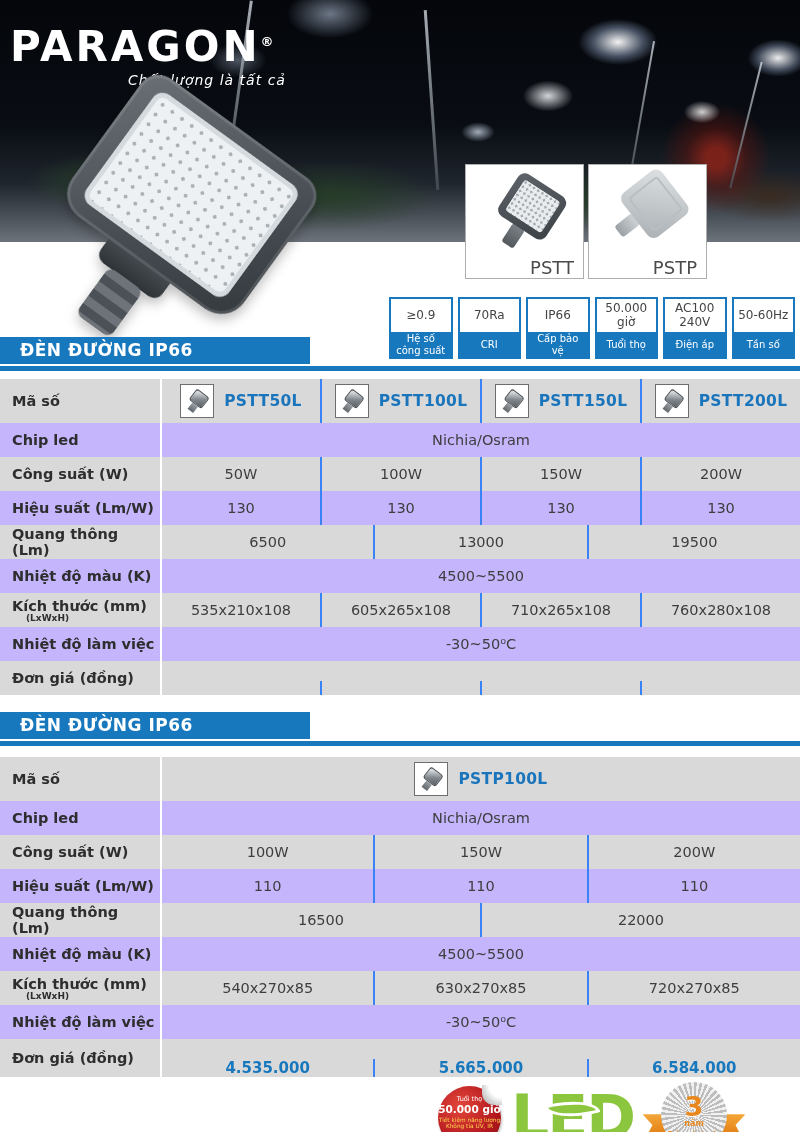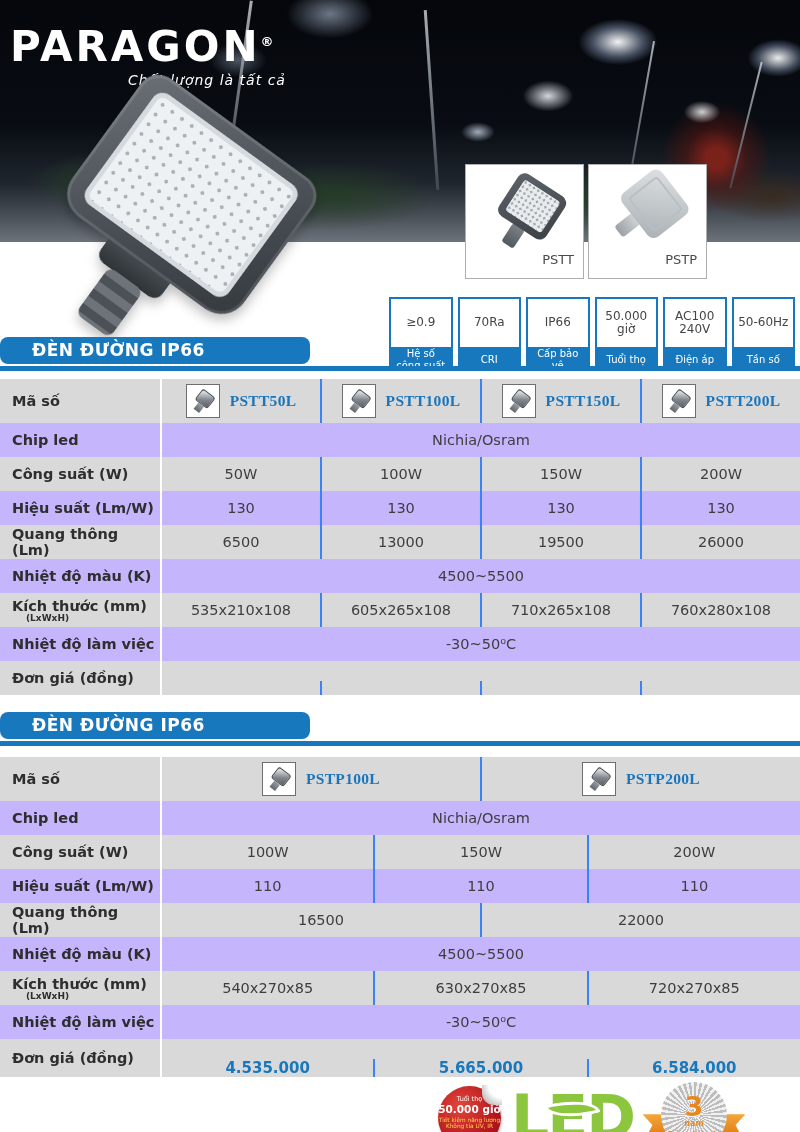--- a/index.html
+++ b/index.html
@@ -41,54 +41,54 @@
   .bl-head { position:relative; width:212px; height:166px; margin-left:12px; background:linear-gradient(135deg,#6a7076,#4a5056 55%,#34393e); border-radius:22px 22px 28px 28px; box-shadow:inset 0 0 0 3px rgba(255,255,255,.12); }
   .bl-panel { position:absolute; left:18px; top:14px; right:18px; bottom:16px; background:#eef1f3; border-radius:12px; box-shadow:inset 0 0 0 5px #d5dade;
     background-image:radial-gradient(#a9b0b6 1.7px, transparent 1.9px); background-size:12px 12px; background-position:6px 6px; }
   .bl-neck { width:76px; height:26px; margin:-3px auto 0; background:linear-gradient(#474c52,#2e3337); border-radius:0 0 10px 10px; }
   .bl-stem { width:42px; height:58px; margin:-1px auto 0; background:repeating-linear-gradient(180deg,#6d7379 0 9px,#4b5156 9px 18px); border-radius:8px; }
 
   
   .thumb { position:absolute; top:164px; width:119px; height:115px; background:#fff; border:1px solid #aeaeae; }
   .thumb.pstt { left:465px; }
   .thumb.pstp { left:588px; }
-  .thumb-label { position:absolute; right:9px; bottom:11px; font-size:13px; color:#4b4b4b;margin-top:20px; }
+  .thumb-label { position:absolute; right:9px; bottom:0; font-size:18px; color:#4b4b4b;margin-top:20px; }
   .mini-lamp { position:absolute; left:30px; top:14px; width:56px; height:80px; transform:rotate(33deg); }
   .ml-head { position:relative; width:56px; height:50px; background:linear-gradient(135deg,#5d6369,#3c4146); border-radius:8px; }
   .ml-panel { position:absolute; inset:6px 6px 7px 7px; background:#e9ecee; border-radius:4px; background-image:radial-gradient(#9aa1a7 1px, transparent 1.2px); background-size:5px 5px; }
   .ml-stem { width:14px; height:22px; margin:-1px auto 0; background:linear-gradient(#7b8186,#53585d); border-radius:3px; }
   .mini-lamp.light { transform:rotate(52deg); top:8px; left:26px; }
   .mini-lamp.light .ml-head { background:linear-gradient(135deg,#dde1e3,#aab0b4); }
   .mini-lamp.light .ml-panel { background:repeating-linear-gradient(90deg,#f2f4f5 0 8px,#c6cbce 8px 15px); box-shadow:inset 0 0 0 2px #b9bec2; background-image:none; }
   .mini-lamp.light .ml-stem { background:linear-gradient(#cfd3d6,#9aa0a4); }
 
   
   .badges { position:absolute; left:389px; top:297px; width:406px; display:flex; gap:5px; }
   .badge { flex:1; border:2px solid #1878be; background:#fff; display:flex; flex-direction:column; }
-  .badge-value { height:48px; display:flex; align-items:center; justify-content:center; text-align:center; font-size:12px; line-height:1.1; color:#454545; padding:1px 2px; }
+  .badge-value { height:33px; display:flex; align-items:center; justify-content:center; text-align:center; font-size:12px; line-height:1.1; color:#454545; padding:1px 2px; }
   .badge-label { flex:1; min-height:24px; background:#1878be; color:#fff; font-size:10px; line-height:1.15; display:flex; align-items:center; justify-content:center; text-align:center; padding:1px 2px; }
 
   
-  .banner-block { width:310px; height:27px; background:#1878be; color:#fff; font-weight:bold; font-size:17px; line-height:27px; padding-left:32px; letter-spacing:.5px;border-radius:8px; }
+  .banner-block { width:310px; height:27px; background:#1878be; color:#fff; font-weight:bold; font-size:17px; line-height:27px; padding-left:20px; letter-spacing:.5px; }
   .banner-line { width:800px; height:5px; background:#1878be; margin-top:2px; }
   .hero .banner-wrap { position:absolute; left:0; top:337px; width:800px; }
   .section-banner { margin-top:17px; }
 
   
   .spec-table { width:800px; margin-top:8px; }
   .t-row { display:flex; min-height:34px; }
   .t-row.gray { background:#d9d9d9; }
   .t-row.white { background:#c4b5fd; }
   .t-row.head { min-height:44px; }
   .t-label { width:160px; padding-left:12px; display:flex; flex-direction:column; justify-content:center; font-weight:bold; font-size:14.5px; color:#2e2e2e; }
   .t-label .sub { font-size:9px; font-weight:bold; color:#2e2e2e; margin-left:14px; line-height:1; }
   .t-cells { flex:1; display:flex; border-left:2px solid #fff; }
   .t-cell { flex:1; display:flex; align-items:center; justify-content:center; text-align:center; font-size:14.5px; color:#3e3e3e; }
   .t-cell + .t-cell { border-left:2px solid #3b82f6; }
-  .model-cell { gap:10px;font-family:Liberation Serif, serif; }
+  .model-cell { gap:10px; }
   .lamp-box { width:34px; height:34px; background:#fff; border:1px solid #6e6e6e; display:flex; align-items:center; justify-content:center; }
   .lamp-glyph { display:block; width:18px; height:21px; transform:rotate(38deg); }
   .lamp-glyph::before { content:""; display:block; width:14px; height:12px; margin:0 auto; background:linear-gradient(145deg,#d4d8da 15%,#82888e 55%,#565c62); border:1px solid #474c51; border-radius:3px; }
   .lamp-glyph::after { content:""; display:block; width:7px; height:8px; margin:0 auto; background:linear-gradient(#989ea3,#61676c); }
   .model-name { font-weight:bold; font-size:15.5px; color:#1a75bc; letter-spacing:.3px; }
   .price-cell { font-weight:bold; color:#1878be; font-size:15px;margin-top:20px; }
 
   
   .footer { height:72px; margin-top:4px; display:flex; align-items:center; justify-content:flex-end; padding-right:56px; gap:10px; }
   .red-badge { position:relative; width:63px; height:63px; border-radius:50%; background:radial-gradient(circle at 35% 32%,#e2463a,#b3161d 62%,#801016); color:#fff; text-align:center; padding-top:9px; box-shadow:1px 2px 3px rgba(0,0,0,.25); }
@@ -254,21 +254,20 @@
   </div>
 
   <div class="t-row gray">
     <div class="t-label">
         <span>Quang thông (Lm)</span>
       </div>
     <div class="t-cells">
       <div class="t-cell">6500</div>
       <div class="t-cell">13000</div>
       <div class="t-cell">19500</div>
-      <div class="t-cell">26000</div>
     </div>
   </div>
 
   <div class="t-row white">
     <div class="t-label">
         <span>Nhiệt độ màu (K)</span>
       </div>
     <div class="t-cells">
         <div class="t-cell">4500~5500</div>
       </div>
@@ -318,26 +317,20 @@
   <div class="t-row gray head">
     <div class="t-label">
         <span>Mã số</span>
       </div>
     <div class="t-cells">
       <div class="t-cell model-cell">
         <span class="lamp-box">
             <span class="lamp-glyph"></span>
           </span>
         <span class="model-name">PSTP100L</span>
-      </div>
-      <div class="t-cell model-cell">
-        <span class="lamp-box">
-            <span class="lamp-glyph"></span>
-          </span>
-        <span class="model-name">PSTP200L</span>
       </div>
     </div>
   </div>
 
   <div class="t-row white">
     <div class="t-label">
         <span>Chip led</span>
       </div>
     <div class="t-cells">
         <div class="t-cell">Nichia/Osram</div>

